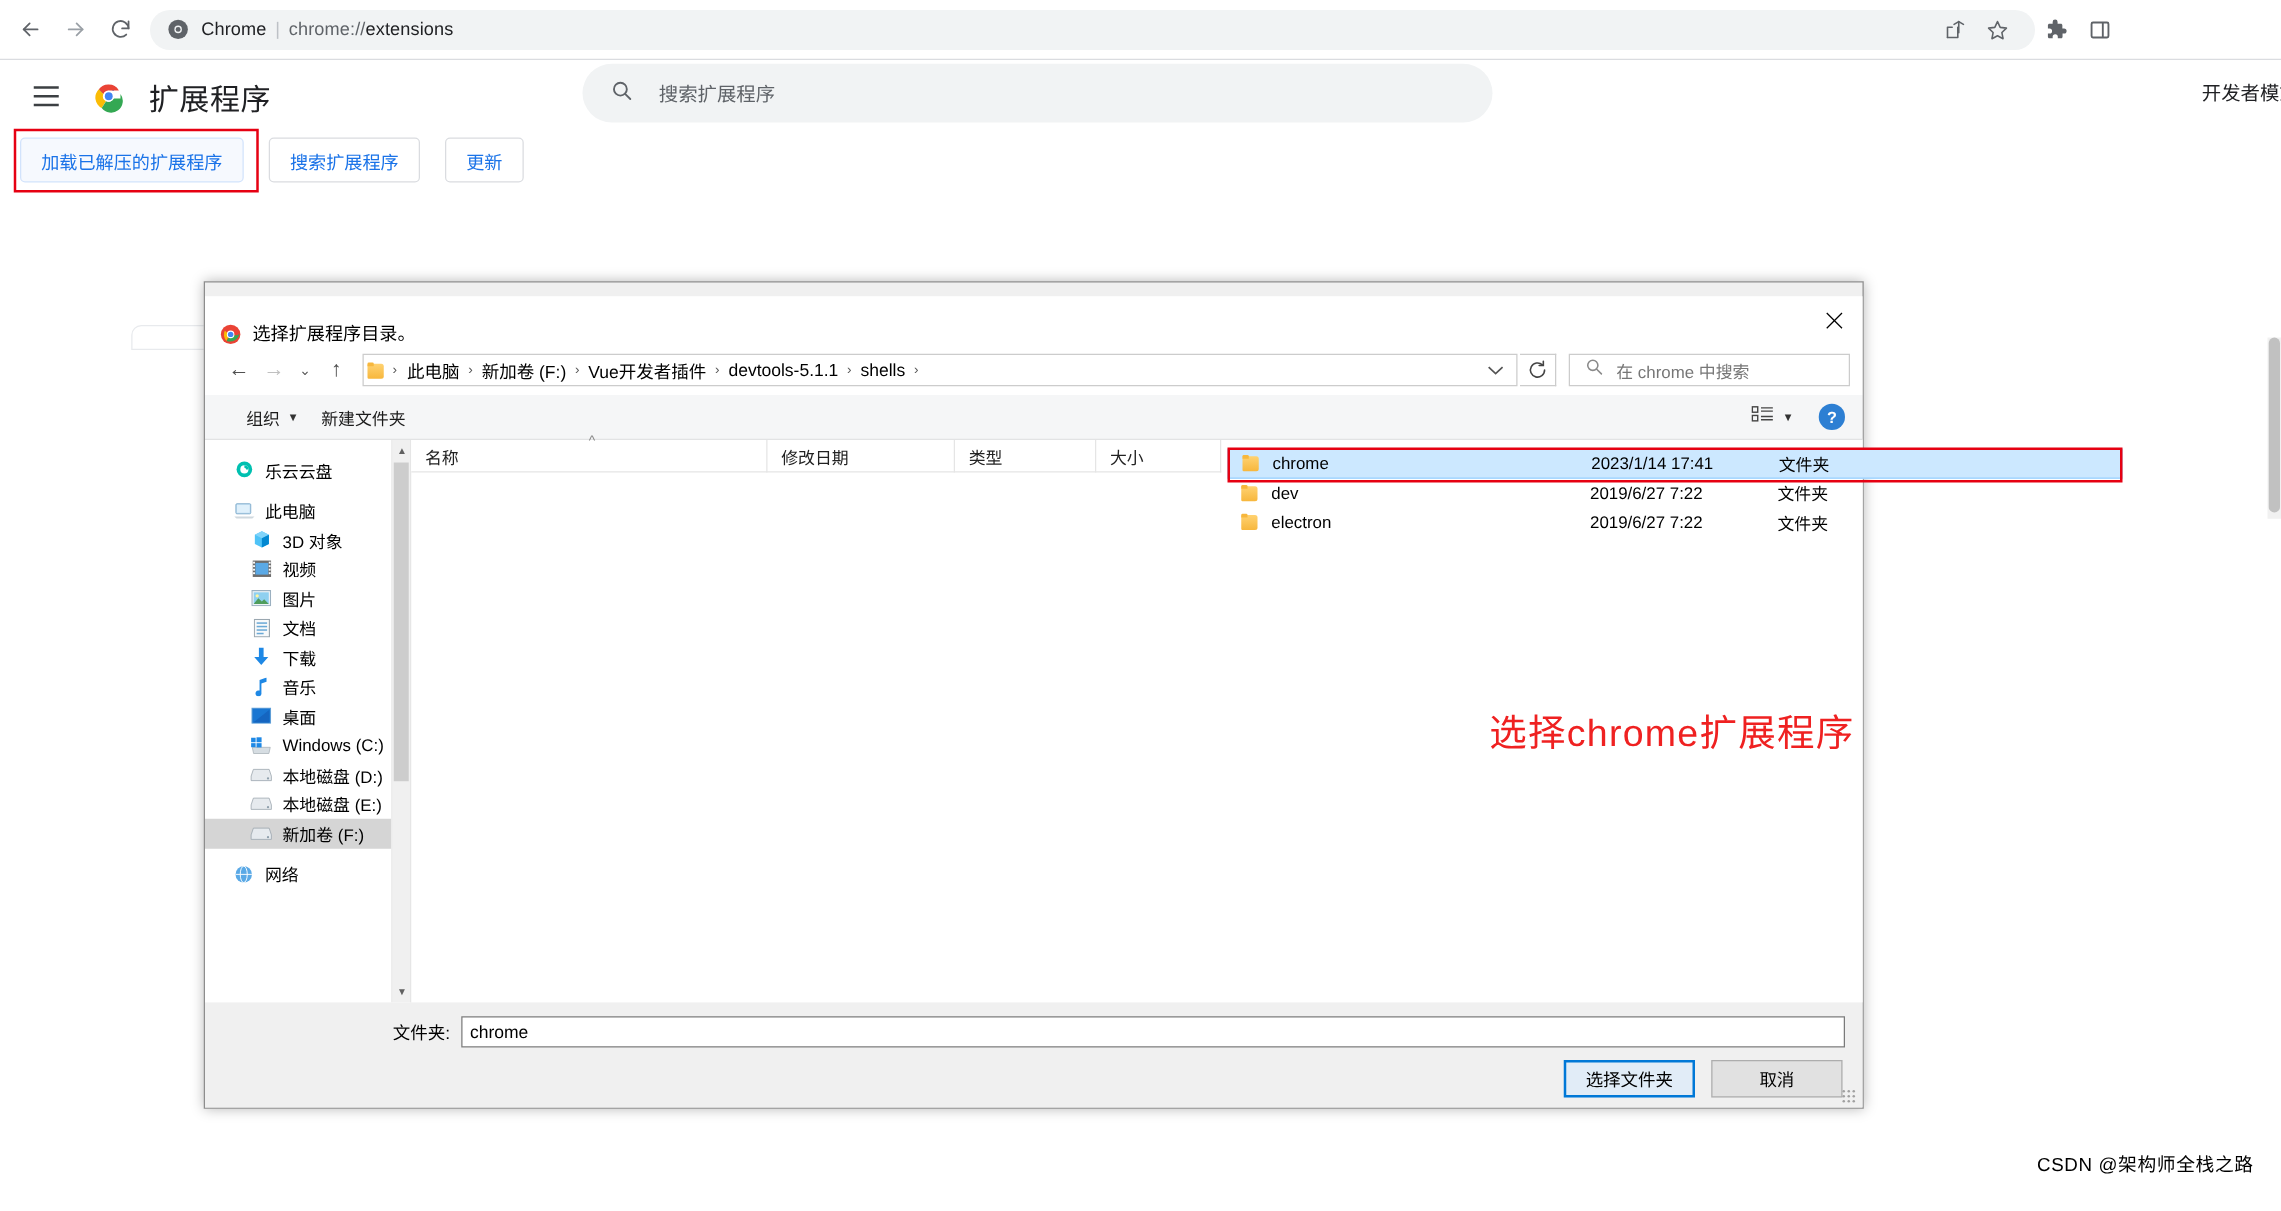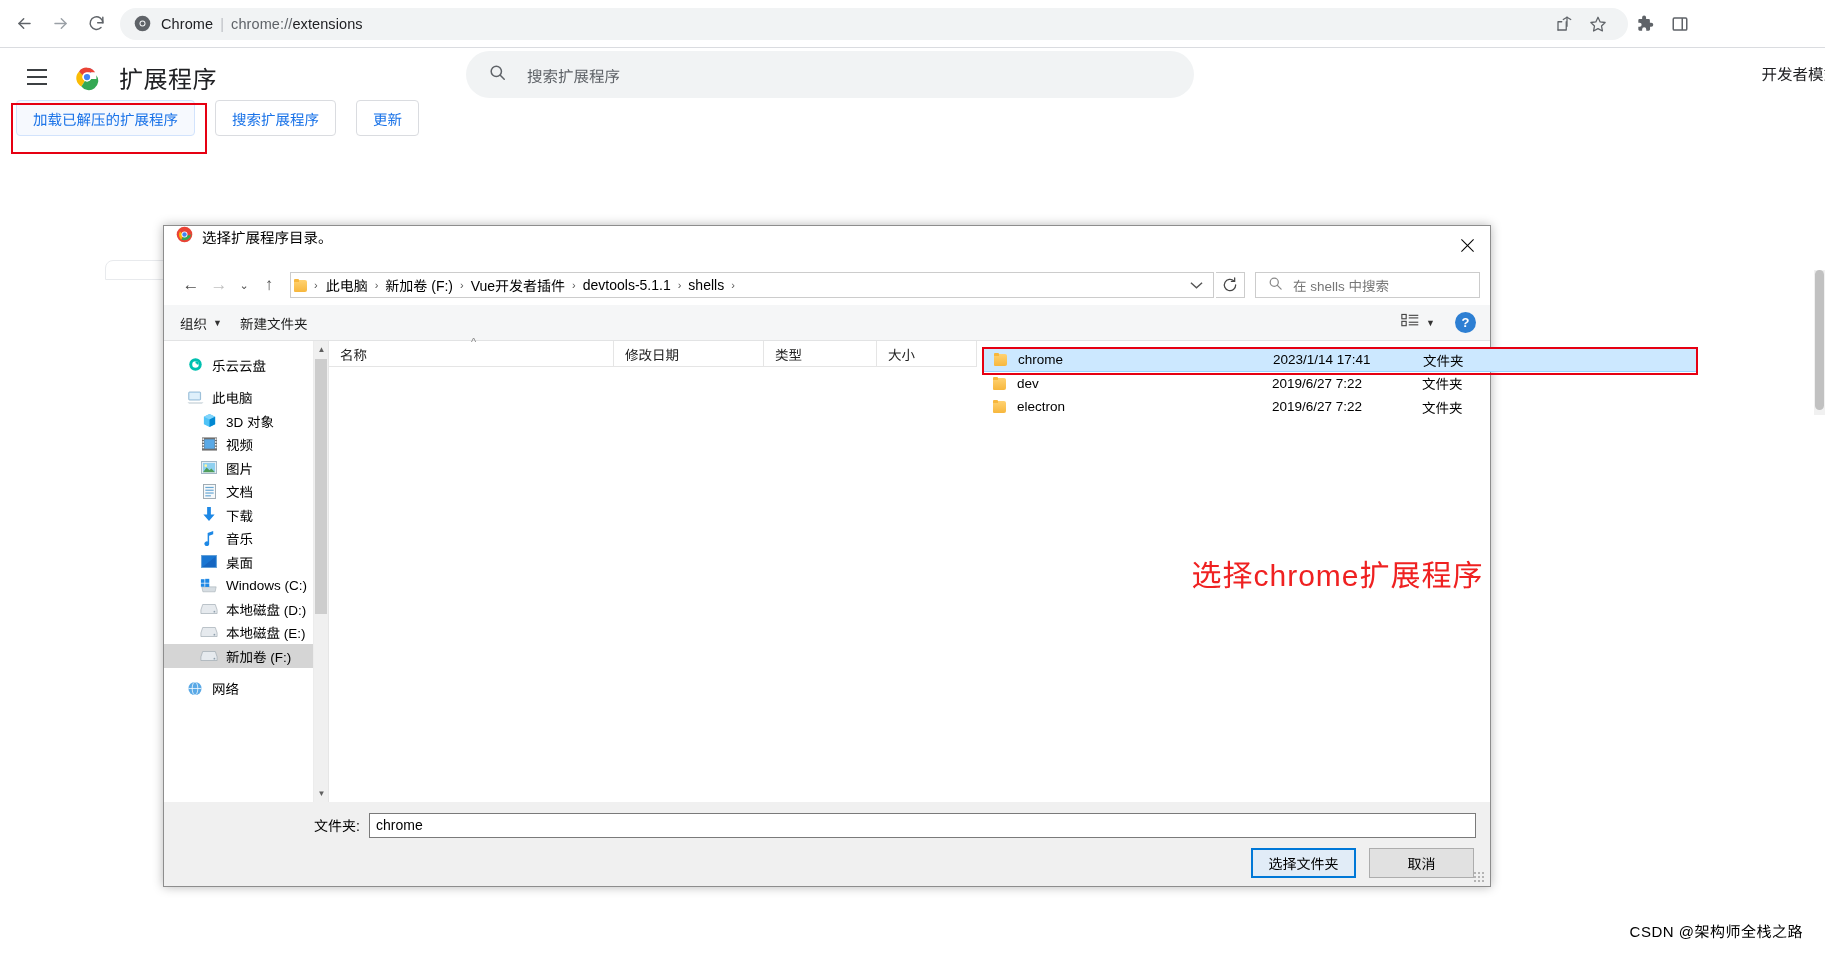--- a/index.html
+++ b/index.html
@@ -64,21 +64,21 @@
   .ext-search {
     position: absolute; left: 466px; top: 3px; width: 728px; height: 47px;
     background: #f1f3f4; border-radius: 24px; display: flex; align-items: center;
     padding-left: 22px; gap: 20px; cursor: text;
   }
   .ext-search-ph { font-size: 15.5px; color: #5f6368; }
   .dev-mode-label {
     position: absolute; right: -14px; top: 14px; font-size: 15.5px; color: #202124;
     white-space: nowrap;
   }
-  .ext-buttons { position: absolute; left: 16px; top: 52px; display: flex; gap: 20px; align-items: center; }
+  .ext-buttons { position: absolute; left: 16px; top: 62px; display: flex; gap: 20px; align-items: center; }
   .mdbtn {
     height: 36px; padding: 0 16px; border: 1px solid #dadce0; border-radius: 4px;
     background: #fff; color: #1a73e8; font-size: 14.5px; cursor: pointer;
     display: flex; align-items: center; font-family: inherit; white-space: nowrap;
   }
   .mdbtn.primary-soft { background: #f6f9fe; border-color: #d2e3fc; }
   .redbox-btn {
     position: absolute; left: 11px; top: 55px; width: 196px; height: 51px;
     border: 2px solid #e60012; pointer-events: none;
   }
@@ -98,22 +98,22 @@
 
   
   .filedlg {
     position: absolute; left: 163px; top: 225px; width: 1328px; height: 662px;
     background: #f0f0f0; border: 1px solid #8d8d8d;
     box-shadow: 0 0 10px rgba(0,0,0,.28);
     font-family: "Liberation Sans", "DejaVu Sans", sans-serif;
     display: flex; flex-direction: column;
   }
   .dlg-titlebar {
-    height: 39px; background: #ffffff; display: flex; align-items: flex-start;
-    padding-left: 12px; flex: 0 0 auto;
+    height: 39px; background: #ffffff; display: flex; align-items: flex-end;
+    padding-left: 12px; flex: 0 0 auto; margin-top: 11px;
   }
   .dlg-title-icon { width: 17px; height: 17px; margin-right: 9px; }
   .dlg-title-text { font-size: 14.5px; color: #000; }
   .dlg-close {
     margin-left: auto; width: 46px; height: 39px; display: flex;
     align-items: center; justify-content: center; color: #000; cursor: pointer;
   }
 
   .dlg-navbar {
     height: 40px; background: #fff; display: flex; align-items: center;
@@ -142,21 +142,21 @@
   }
   .dlg-search {
     width: 225px; height: 26px; border: 1px solid #cccccc; background: #fff;
     display: flex; align-items: center; gap: 10px; padding-left: 12px; margin-left: 8px;
     cursor: text;
   }
   .dlg-search-ph { font-size: 13.5px; color: #767676; white-space: nowrap; }
 
   .dlg-toolbar {
     height: 36px; background: #f5f6f7; border-bottom: 1px solid #e2e3e4;
-    display: flex; align-items: center; padding-left: 7px; gap: 0px; flex: 0 0 auto;
+    display: flex; align-items: center; padding-left: 24px; gap: 0px; flex: 0 0 auto;
   }
   .tb-item {
     font-size: 13.5px; color: #1b1b1b; padding: 4px 9px; cursor: pointer;
     display: flex; align-items: center; gap: 6px;
   }
   .tb-caret { font-size: 9px; color: #333; }
   .tb-right { margin-left: auto; display: flex; align-items: center; gap: 4px; padding-right: 14px; }
   .viewbtn { display:flex; align-items:center; gap:6px; padding: 3px 6px; cursor: pointer; }
   .helpbtn { width: 21px; height: 21px; border-radius: 50%; background: #2d7fd3; color: #fff;
     font-size: 13px; display: flex; align-items: center; justify-content: center;
@@ -435,21 +435,21 @@
           </svg>
       </div>
 
       <div class="dlg-search">
         <span>
           <svg width="15" height="15" viewBox="0 0 24 24" fill="none" stroke="#8a8a8a" stroke-width="2" stroke-linecap="round">
               <circle cx="10" cy="10" r="6.5"></circle>
               <line x1="15" y1="15" x2="21" y2="21"></line>
             </svg>
         </span>
-        <span class="dlg-search-ph">在 shells 中搜索</span>
+        <span class="dlg-search-ph">在 chrome 中搜索</span>
       </div>
     </div>
 
     <div class="dlg-toolbar">
       <span class="tb-item">
         <span>组织</span>
         <span class="tb-caret">▼</span>
       </span>
       <span class="tb-item">新建文件夹</span>
       <span class="tb-right">

